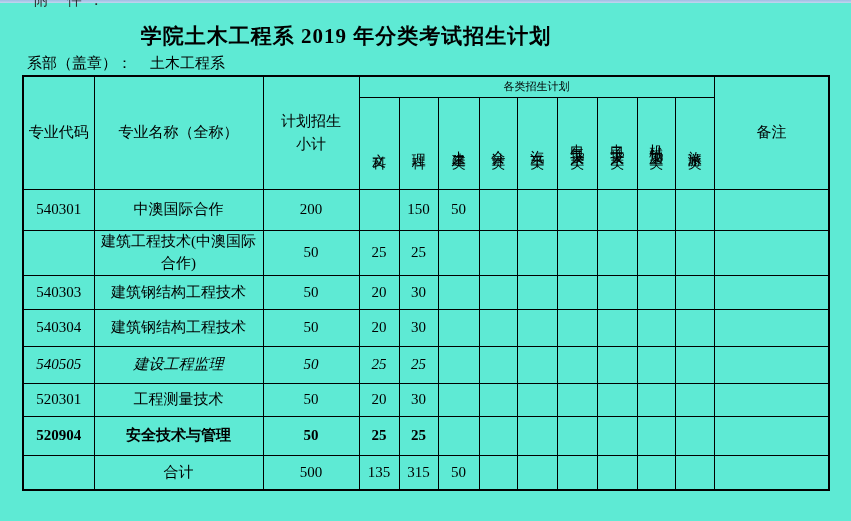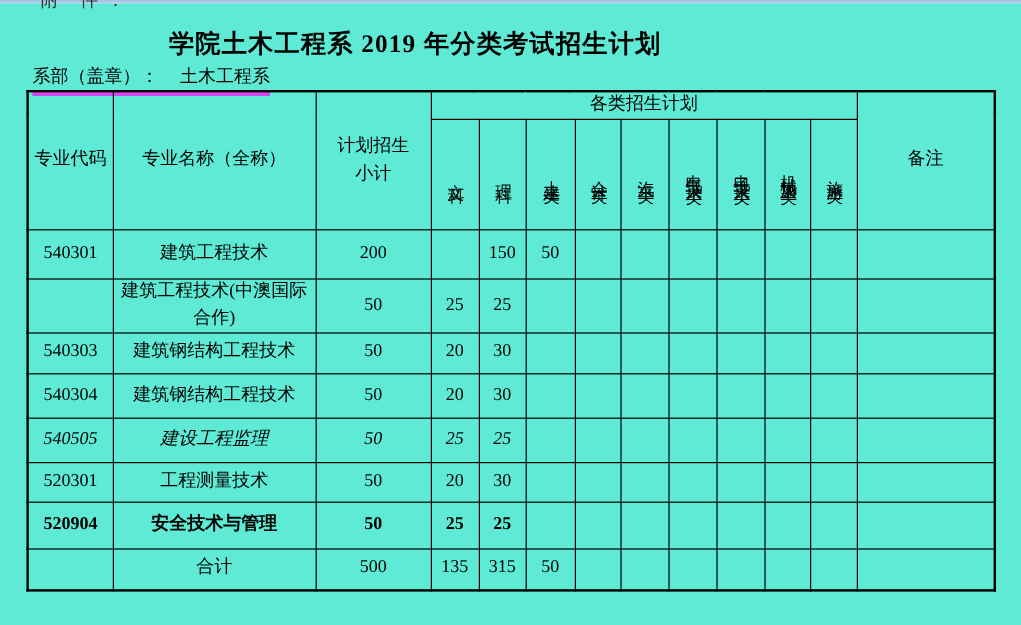--- a/index.html
+++ b/index.html
@@ -44,21 +44,21 @@
     letter-spacing: 1px;
   }
   .dept-line {
     position: absolute;
     top: 54px;
     left: 27px;
     font-size: 15px;
   }
   .dept-underline {
     display: inline-block;
-    border-bottom: 5px solid #d946ef;
+    border-bottom: 2px solid #d946ef;
     padding-bottom: 2px;
   }
   .dept-value { margin-left: 18px; }
 
   table.plan {
     position: absolute;
     top: 75px;
     left: 22px;
     width: 806px;
     border-collapse: collapse;
@@ -68,21 +68,21 @@
   }
   table.plan th, table.plan td {
     border: 1px solid #000;
     padding: 0 2px;
     text-align: center;
     vertical-align: middle;
     font-weight: normal;
     overflow: hidden;
     line-height: 1.45;
   }
-  tr.group-row th.group-th { height: 20px; font-size: 15px; }
+  tr.group-row th.group-th { height: 20px; font-size: 11px; }
   tr.cat-row th { height: 91px; }
   .vtext {
     display: inline-block;
     writing-mode: vertical-lr;
     text-orientation: upright;
     letter-spacing: 3px;
     font-size: 14px;
     line-height: 1.1;
   }
   .subtotal-wrap {
@@ -142,21 +142,21 @@
       <th><span class="vtext">会计类</span></th>
       <th><span class="vtext">汽车类</span></th>
       <th><span class="vtext">电气技术类</span></th>
       <th><span class="vtext">电子技术类</span></th>
       <th><span class="vtext">机械加工类</span></th>
       <th><span class="vtext">旅游类</span></th>
     </tr>
 
     <tr class="r0">
       <td>540301</td>
-      <td>建筑工程技术</td>
+      <td>中澳国际合作</td>
       <td>200</td>
       <td></td>
       <td>150</td>
       <td>50</td>
       <td></td>
       <td></td>
       <td></td>
       <td></td>
       <td></td>
       <td></td>

